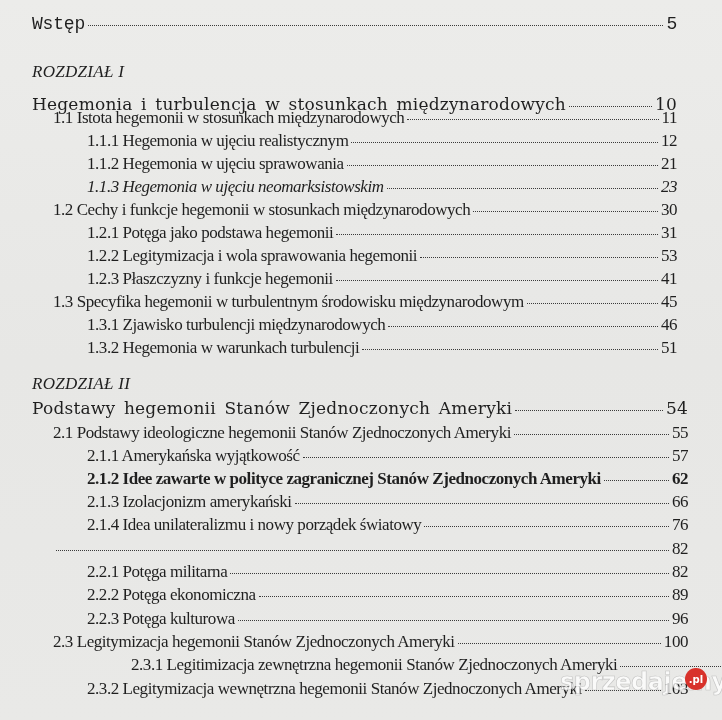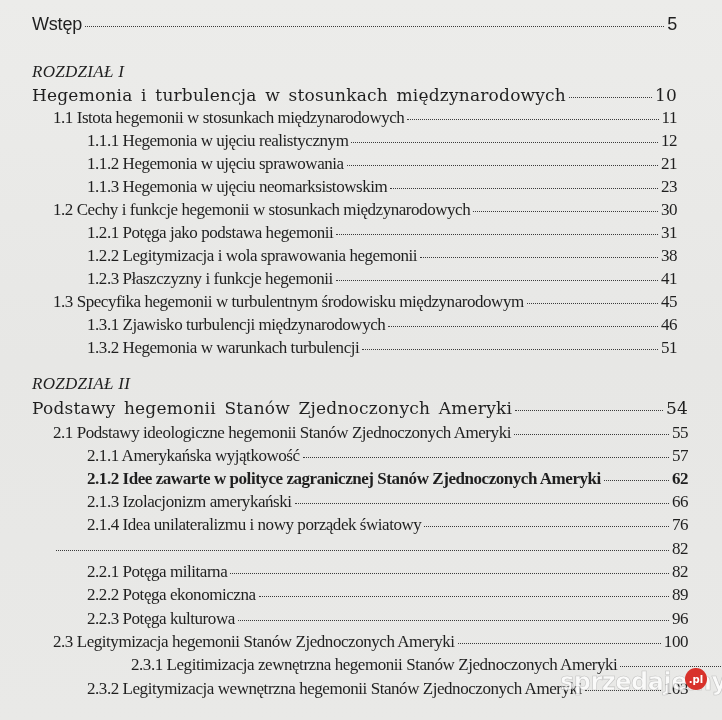--- a/index.html
+++ b/index.html
@@ -25,21 +25,21 @@
   .row .leader {
     flex: 1 1 auto;
     overflow: hidden;
     margin: 0 3px;
     border-bottom: 1.5px dotted #3a3a3a;
     height: 0;
     transform: translateY(-3px);
   }
   .row .page-num { flex: 0 0 auto; text-align: right; }
 
-  .intro { font-family: Liberation Sans, sans-serif; font-size: 18px; letter-spacing: -0.2px; }
+  .intro { font-family: Liberation Mono, monospace; font-size: 18px; letter-spacing: -0.2px; }
   .chapter-label { position: absolute; font-style: italic; font-size: 17px; letter-spacing: 0.3px; }
   .chapter-title { font-family: "DejaVu Serif", serif; font-size: 17px; letter-spacing: 0.2px; word-spacing: 3px; }
   .l2 { font-size: 17px; letter-spacing: -0.45px; }
   .l3 { font-size: 17px; letter-spacing: -0.45px; }
 
   .watermark {
     position: absolute; left: 560px; top: 668px;
     font-family: "DejaVu Sans", sans-serif; font-weight: bold;
     font-size: 24px; color: rgba(255,255,255,0.75);
     letter-spacing: -0.5px;
@@ -58,60 +58,60 @@
 
 <div class="page">
 
   <div class="row intro" style="left:32px; top:14px; width:645px;">
     <span class="label">Wstęp</span>
     <span class="leader"></span>
     <span class="page-num">5</span>
   </div>
 
   <div class="chapter-label" style="left:32px; top:62px;">ROZDZIAŁ I</div>
-  <div class="row chapter-title" style="left:32px; top:85px; width:645px;">
+  <div class="row chapter-title" style="left:32px; top:94px; width:645px;">
     <span class="label">Hegemonia i turbulencja w stosunkach międzynarodowych</span>
     <span class="leader"></span>
     <span class="page-num">10</span>
   </div>
 
   <div class="row l2" style="left:53px; top:108px; width:624px;">
     <span class="label">1.1 Istota hegemonii w stosunkach międzynarodowych</span>
     <span class="leader"></span>
     <span class="page-num">11</span>
   </div>
   <div class="row l3" style="left:87px; top:131px; width:590px;">
     <span class="label">1.1.1 Hegemonia w ujęciu realistycznym</span>
     <span class="leader"></span>
     <span class="page-num">12</span>
   </div>
   <div class="row l3" style="left:87px; top:154px; width:590px;">
     <span class="label">1.1.2 Hegemonia w ujęciu sprawowania</span>
     <span class="leader"></span>
     <span class="page-num">21</span>
   </div>
-  <div class="row l3" style="left:87px; top:177px; width:590px;">
+  <div class="row l3" style="left:87px; top:177px; width:590px;font-style:italic;">
     <span class="label">1.1.3 Hegemonia w ujęciu neomarksistowskim</span>
     <span class="leader"></span>
     <span class="page-num">23</span>
   </div>
   <div class="row l2" style="left:53px; top:200px; width:624px;">
     <span class="label">1.2 Cechy i funkcje hegemonii w stosunkach międzynarodowych</span>
     <span class="leader"></span>
     <span class="page-num">30</span>
   </div>
   <div class="row l3" style="left:87px; top:223px; width:590px;">
     <span class="label">1.2.1 Potęga jako podstawa hegemonii</span>
     <span class="leader"></span>
     <span class="page-num">31</span>
   </div>
   <div class="row l3" style="left:87px; top:246px; width:590px;">
     <span class="label">1.2.2 Legitymizacja i wola sprawowania hegemonii</span>
     <span class="leader"></span>
-    <span class="page-num">38</span>
+    <span class="page-num">53</span>
   </div>
   <div class="row l3" style="left:87px; top:269px; width:590px;">
     <span class="label">1.2.3 Płaszczyzny i funkcje hegemonii</span>
     <span class="leader"></span>
     <span class="page-num">41</span>
   </div>
   <div class="row l2" style="left:53px; top:292px; width:624px;">
     <span class="label">1.3 Specyfika hegemonii w turbulentnym środowisku międzynarodowym</span>
     <span class="leader"></span>
     <span class="page-num">45</span>

